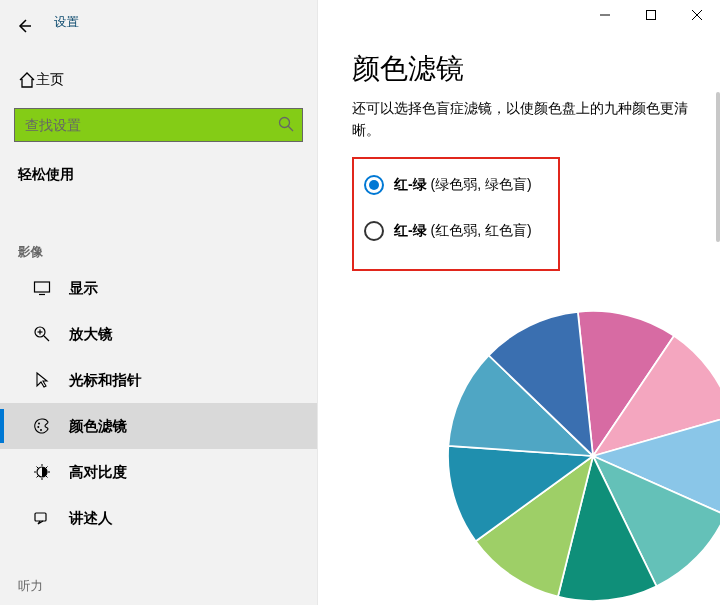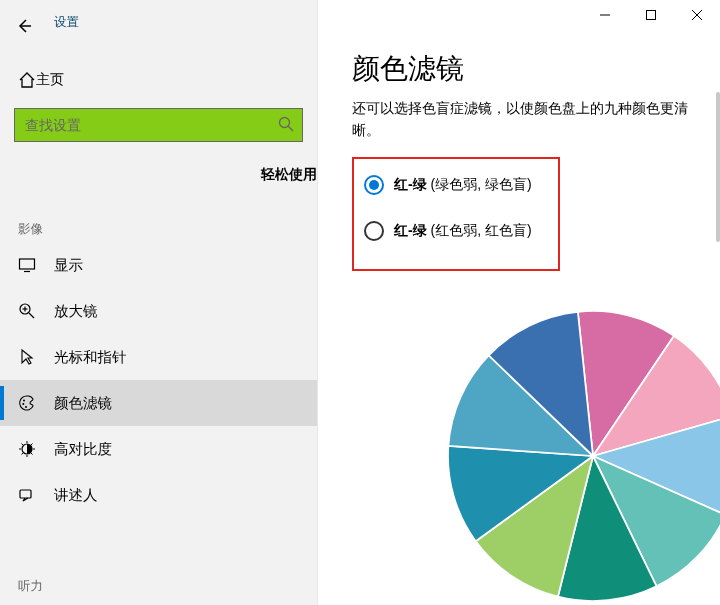--- a/index.html
+++ b/index.html
@@ -76,32 +76,31 @@
   }
   .search-input::placeholder { color: #666; }
   .search-icon {
     position:absolute; right:8px; top:7px;
     color:#666;
   }
   .section-label {
     margin: 24px 0 8px 18px;
     font-size: 14px;
     font-weight: 600;
-    text-align: right;
-  }
-  .nav { margin-top: 37px; }
+  }
+  .nav { margin-top: 60px; font-weight: bold; }
   .nav-section-title {
     font-size: 12.5px;
     color: #666;
     margin: 14px 0 4px 18px;
   }
   .nav-item {
     display:flex; align-items:center;
     height: 46px;
-    padding-left: 18px;
+    padding-left: 33px;
     gap: 18px;
     position: relative;
   }
   .nav-item .icon {
     width: 18px; height: 18px;
     display:flex; align-items:center; justify-content:center;
   }
   .nav-item.selected {
     background: #d9d9d9;
   }

